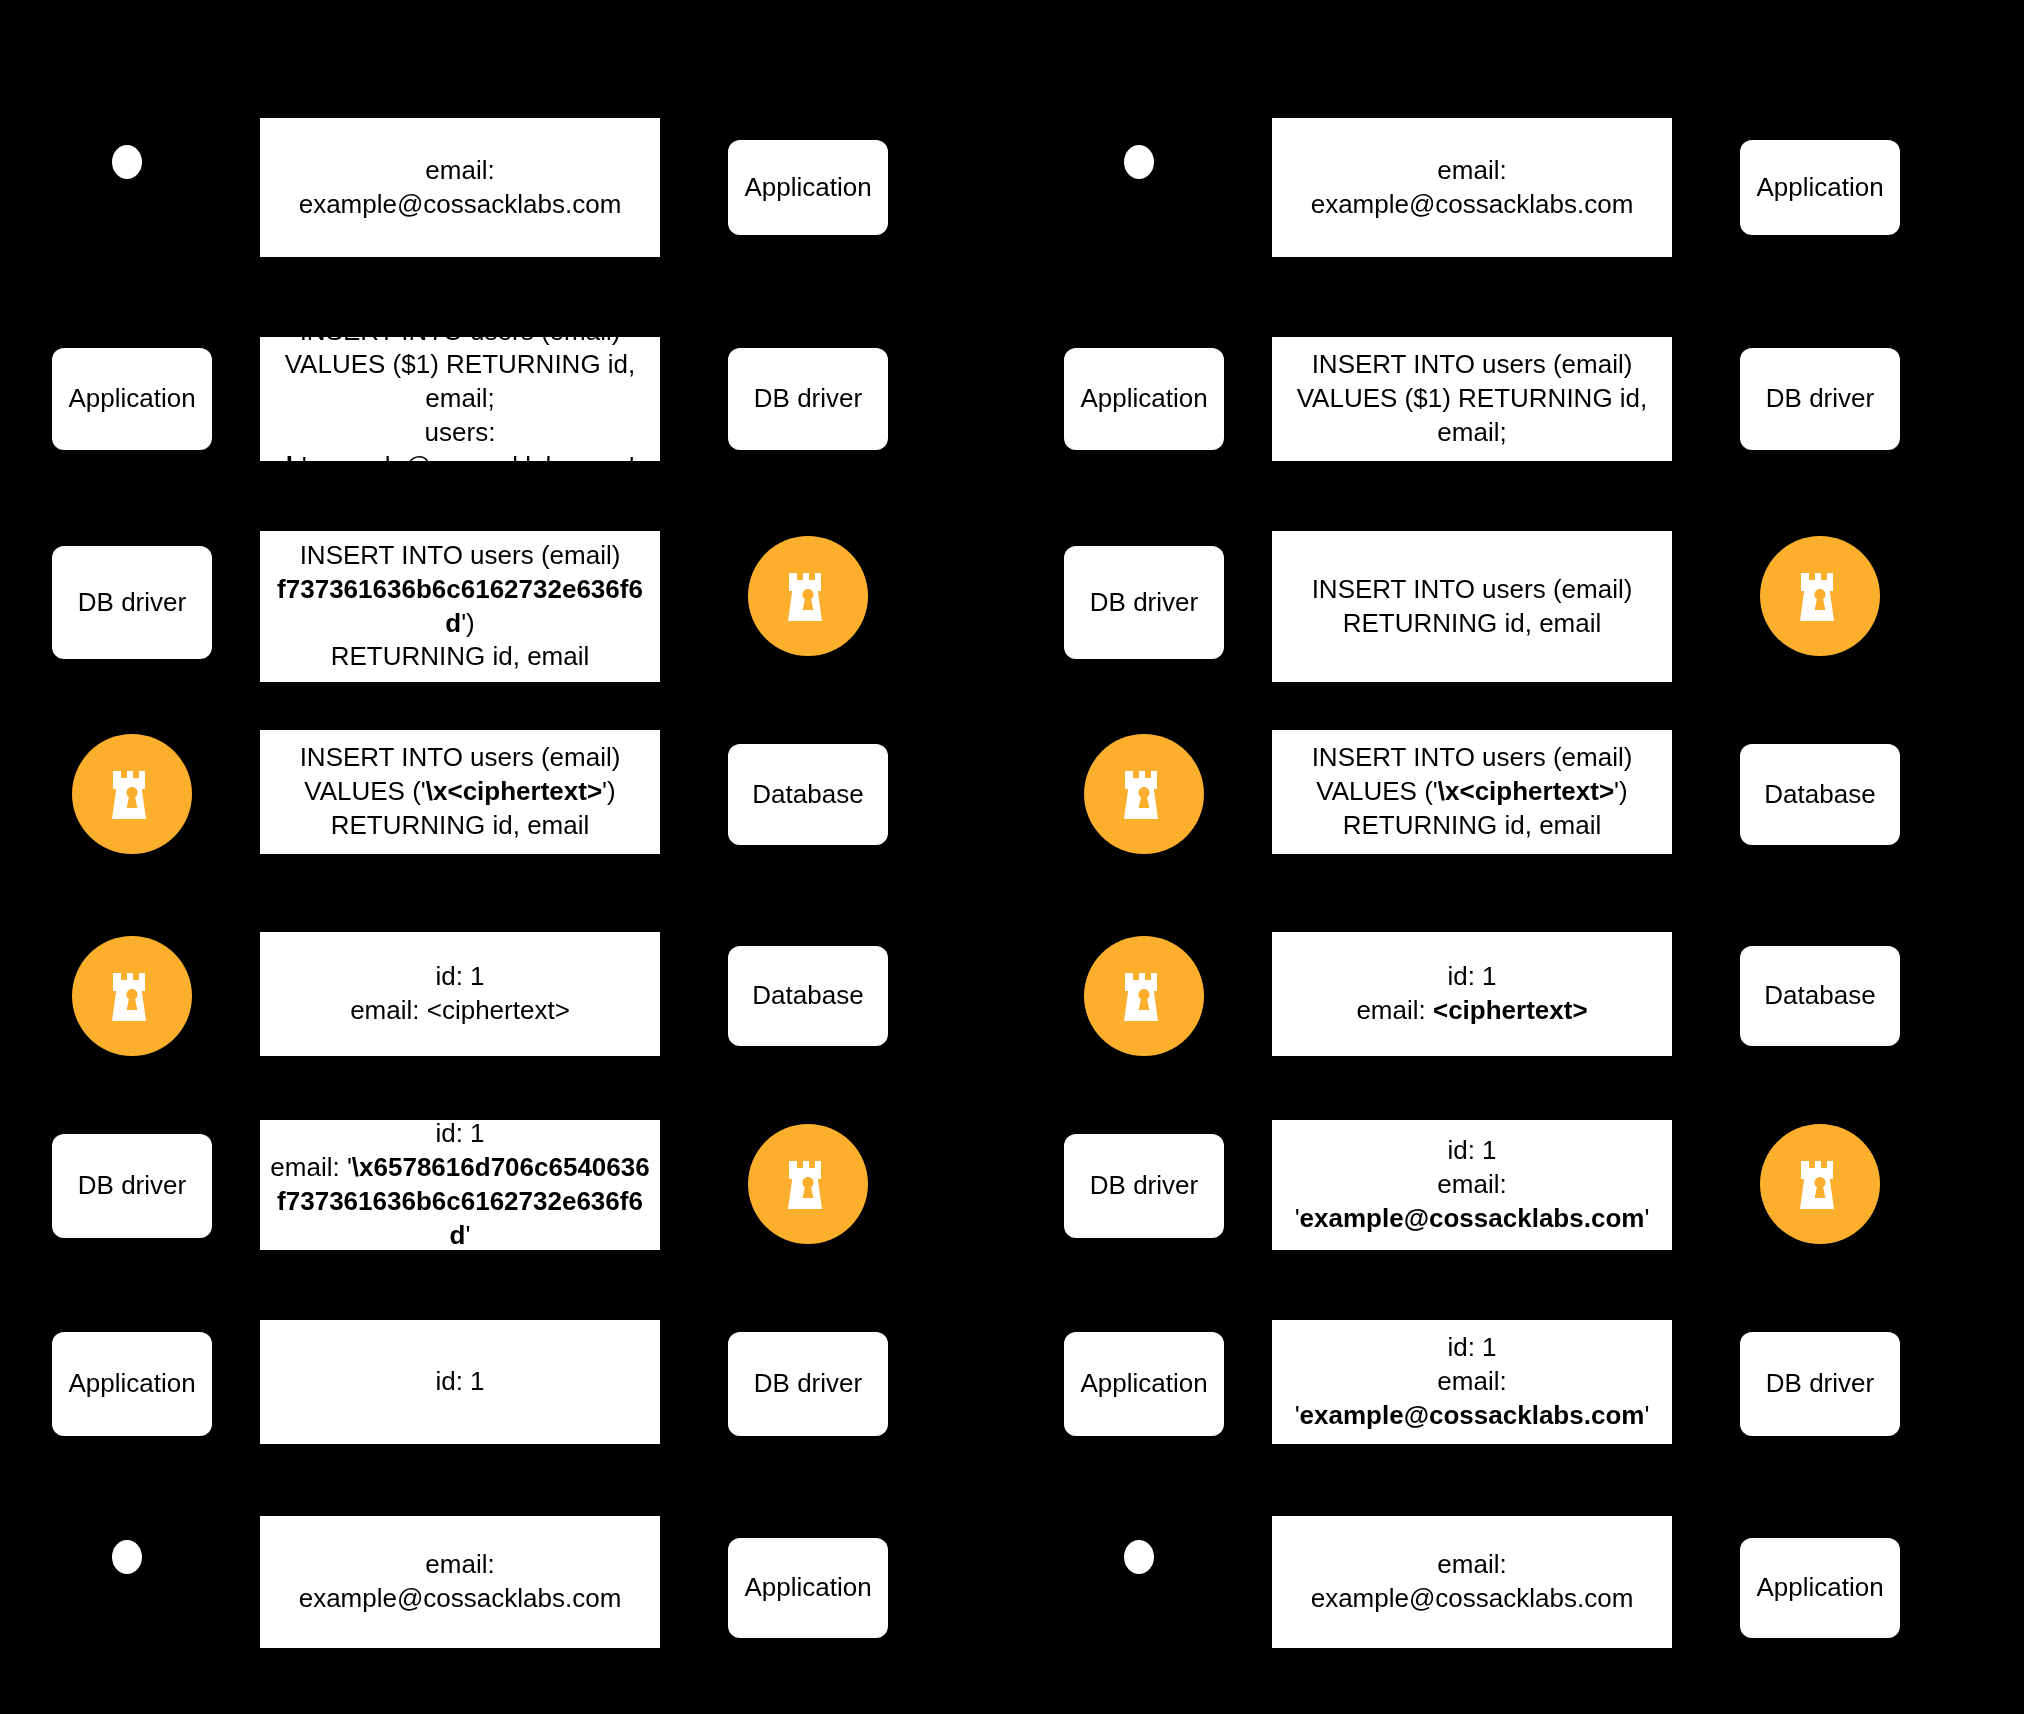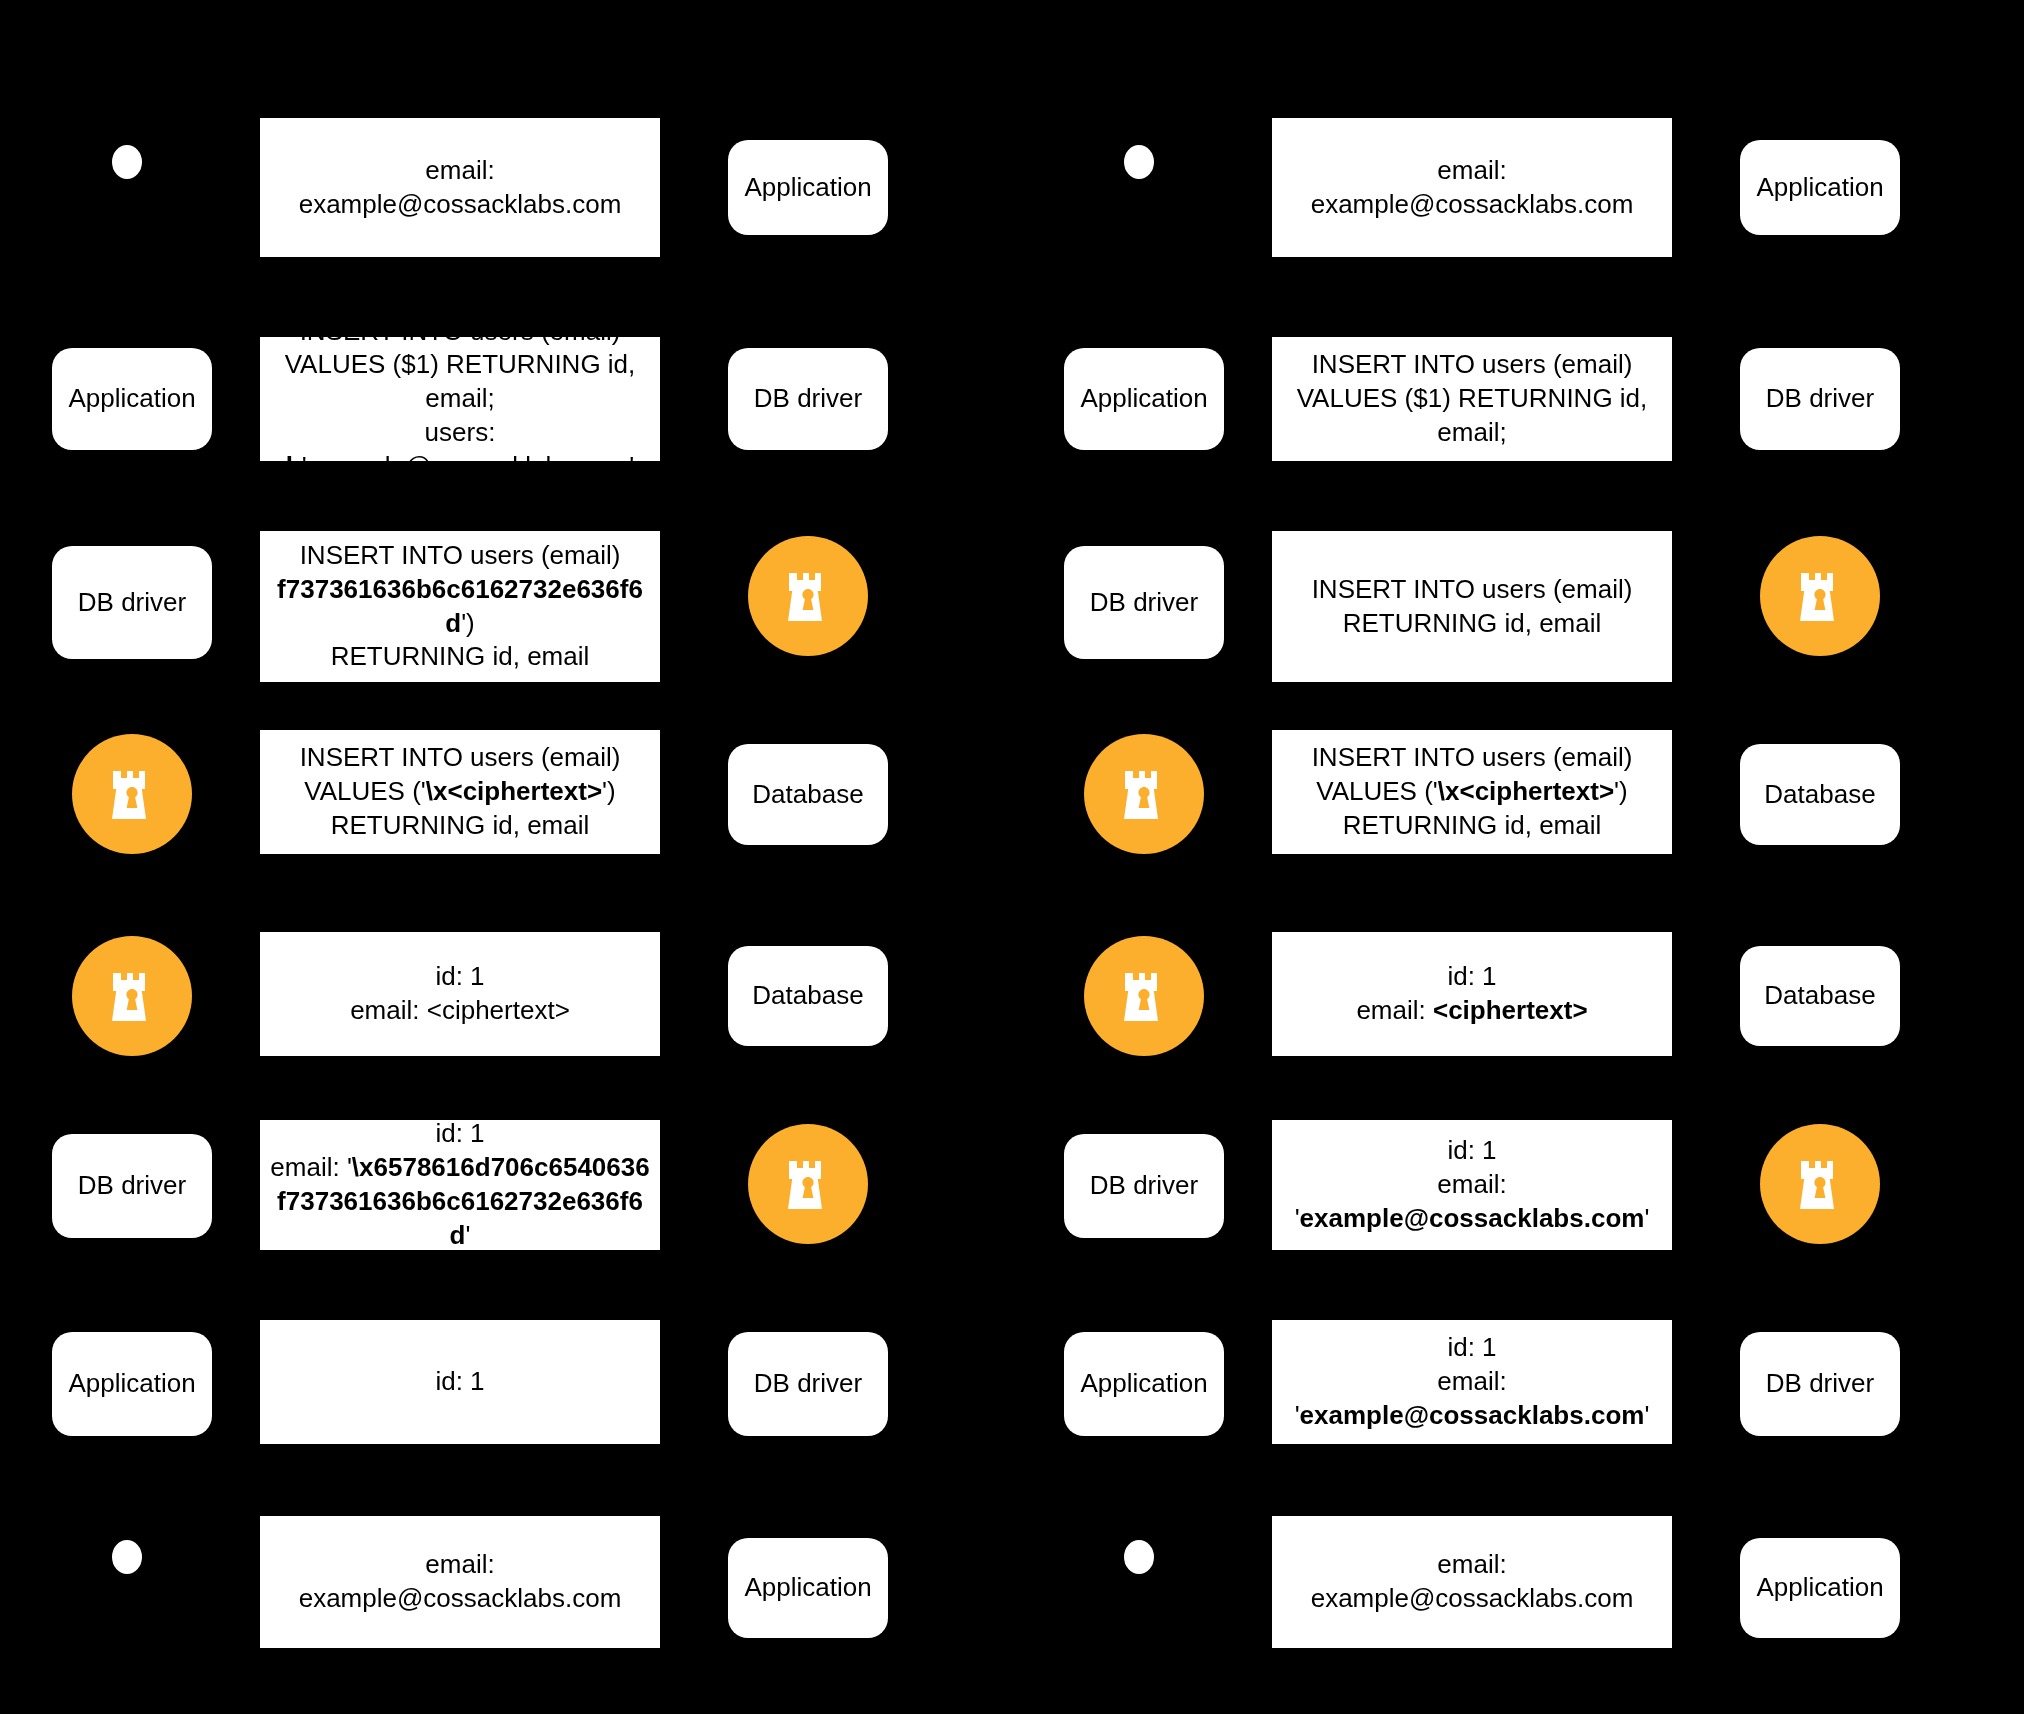--- a/index.html
+++ b/index.html
@@ -14,21 +14,21 @@
   .canvas{position:relative;width:2024px;height:1714px;background:#000;}
 
   .panel{position:absolute;top:0;height:1714px;}
   .panel-left{left:0;width:1012px;}
   .panel-right{left:1012px;width:1012px;}
 
   
   .actor{
     position:absolute;
     background:#ffffff;
-    border-radius:20px;
+    border-radius:12px;
     display:flex;align-items:center;justify-content:center;
     text-align:center;
     font-size:26px;
     line-height:1.2;
     color:#000;
     box-sizing:border-box;
     padding:4px 6px;
   }
   .actor-left{ left:52px; width:160px; }
   .actor-right{ left:728px; width:160px; }

